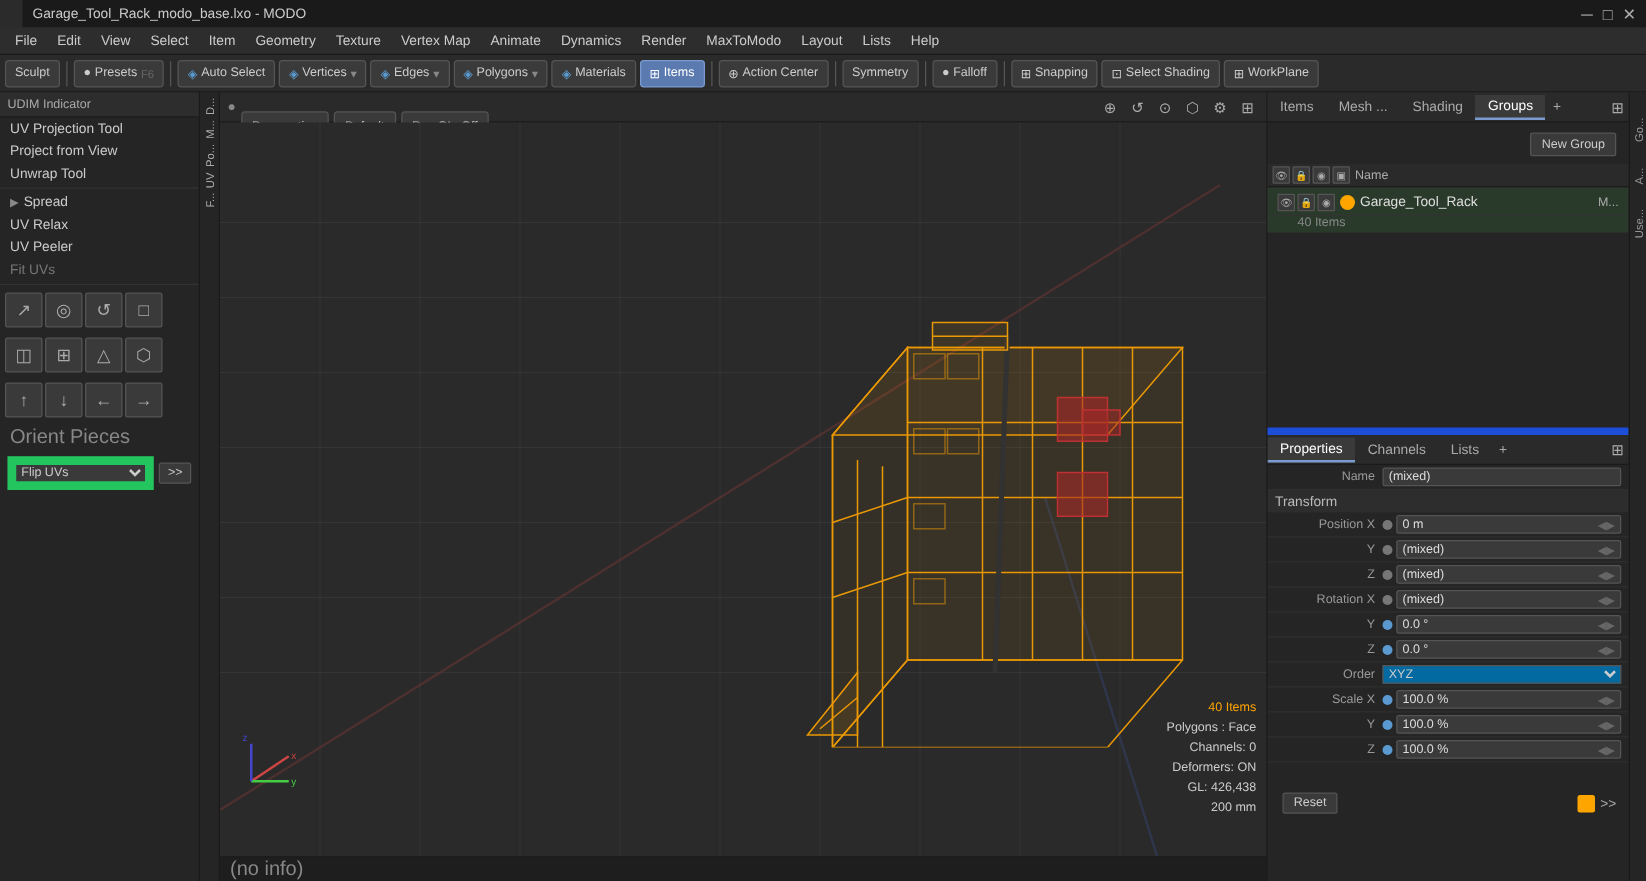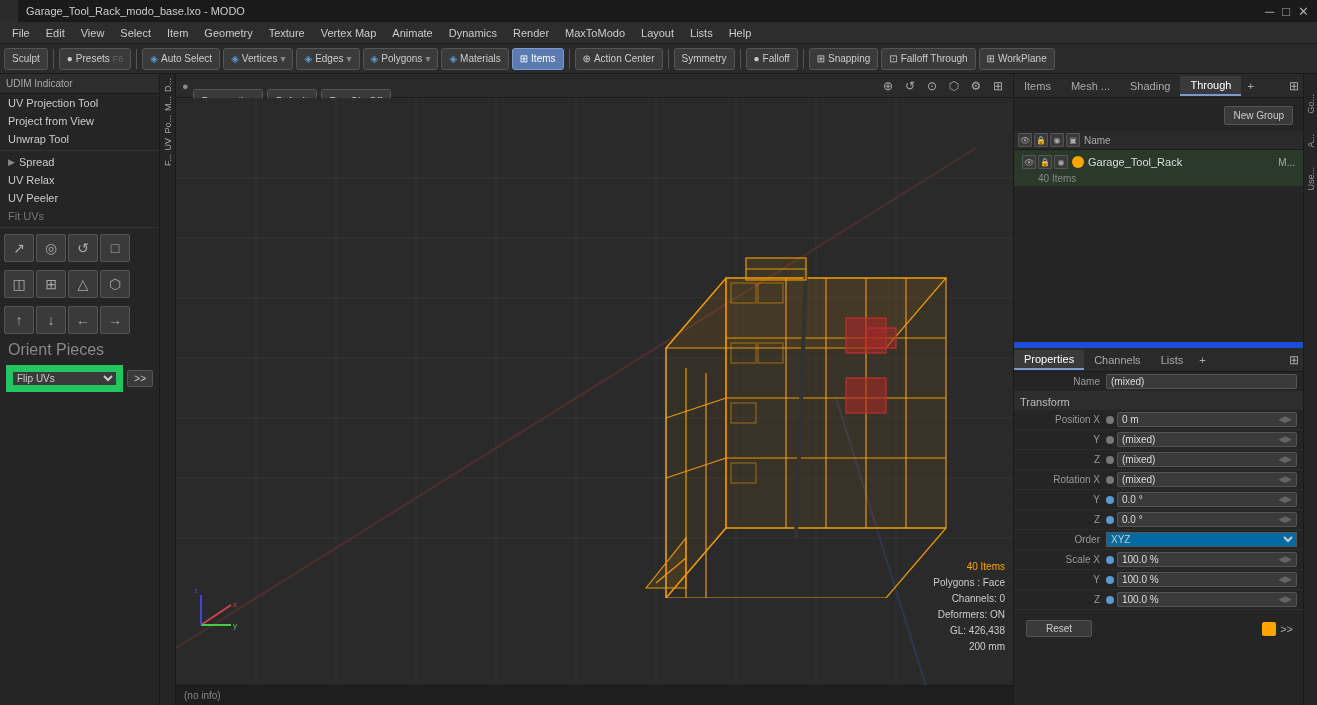--- a/index.html
+++ b/index.html
@@ -60,30 +60,30 @@
     .group-row-icons { display: flex; gap: 2px; margin-right: 4px; }
     .group-dot { width: 12px; height: 12px; border-radius: 50%; background: #ffa500; margin-right: 4px; }
     .group-name { font-size: 11px; color: #ddd; flex: 1; }
     .group-count { font-size: 10px; color: #888; padding-left: 20px; }
 
     
     #right-bottom { flex: 1; overflow-y: auto; }
     #right-bottom-tabs { height: 24px; background: #2a2a2a; display: flex; align-items: center; border-bottom: 1px solid #1a1a1a; }
     .prop-row { display: flex; align-items: center; padding: 2px 6px; border-bottom: 1px solid #2f2f2f; }
     .prop-label { color: #999; font-size: 10px; width: 80px; text-align: right; margin-right: 6px; flex-shrink: 0; }
-    .prop-value-box { flex: 1; background: #3a3a3a; border: 1px solid #555; border-radius: 2px; padding: 1px 4px; font-size: 10px; color: #ddd; display: flex; align-items: flex-start; justify-content: space-between; }
+    .prop-value-box { flex: 1; background: #3a3a3a; border: 1px solid #555; border-radius: 2px; padding: 1px 4px; font-size: 10px; color: #ddd; display: flex; align-items: flex-end; justify-content: space-between; }
     .prop-dot { width: 8px; height: 8px; border-radius: 50%; background: #777; flex-shrink: 0; margin-right: 3px; }
     .prop-dot.active { background: #5a9ad0; }
     .prop-section { padding: 4px 6px 2px 6px; font-size: 11px; color: #bbb; font-weight: normal; background: #2d2d2d; }
-    .prop-reset-btn { padding: 2px 19px; background: #3a3a3a; border: 1px solid #555; border-radius: 2px; font-size: 10px; color: #ccc; cursor: pointer; margin: 6px 6px; }
+    .prop-reset-btn { padding: 2px 8px; background: #3a3a3a; border: 1px solid #555; border-radius: 2px; font-size: 10px; color: #ccc; cursor: pointer; margin: 20px 6px; }
     .prop-select { background: #0369a1; border: 1px solid #555; color: #ccc; font-size: 10px; width: 100%; }
 
     
     #statusbar { height: 20px; background: #1e1e1e; border-top: 1px solid #1a1a1a; display: flex; align-items: center; padding: 0 8px; }
-    #statusbar span { font-size: 10px; color: #888; }
+    #statusbar span { font-size: 16px; color: #888; }
 
     
     .vp-info { position: absolute; bottom: 30px; right: 8px; text-align: right; }
     .vp-info-line { font-size: 10px; color: #ccc; line-height: 16px; }
     .vp-info-highlight { color: #ffa500; }
 
     
     #right-strip { width: 14px; background: #252525; border-left: 1px solid #1a1a1a; display: flex; flex-direction: column; font-size: 8px; color: #777; align-items: center; padding-top: 20px; gap: 20px; }
     .rstrip-label { writing-mode: vertical-rl; transform: rotate(180deg); font-size: 9px; color: #999; cursor: pointer; }
   </style>
@@ -168,21 +168,21 @@
     <span>●</span>
     <span>Falloff</span>
   </div>
   <div class="tb-sep"></div>
   <div class="tb-btn">
     <span>⊞</span>
     <span>Snapping</span>
   </div>
   <div class="tb-btn">
     <span>⊡</span>
-    <span>Falloff Through</span>
+    <span>Select Shading</span>
   </div>
   <div class="tb-btn">
     <span>⊞</span>
     <span>WorkPlane</span>
   </div>
 </div>
 
 <div id="main">
 
   <div id="left-panel">
@@ -350,21 +350,21 @@
       <span>(no info)</span>
     </div>
   </div>
 
   <div id="right-panel">
 
     <div id="right-tabs">
       <div class="rtab">Items</div>
       <div class="rtab">Mesh ...</div>
       <div class="rtab">Shading</div>
-      <div class="rtab active">Through</div>
+      <div class="rtab active">Groups</div>
       <div class="rtab-plus">+</div>
       <div style="flex:1"></div>
       <div class="vp-icon">⊞</div>
     </div>
 
     <div id="right-top">
 
       <div style="padding:4px 4px 2px 4px;display:flex;align-items:center;justify-content:flex-end">
         <button class="new-group-btn">New Group</button>
       </div>

